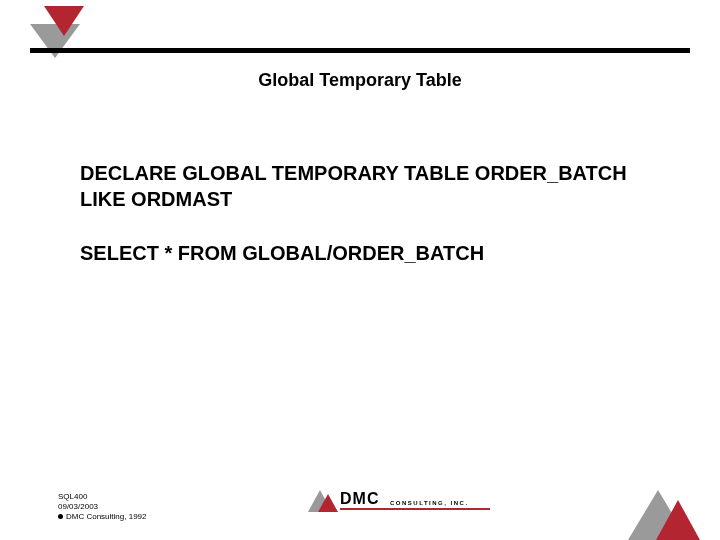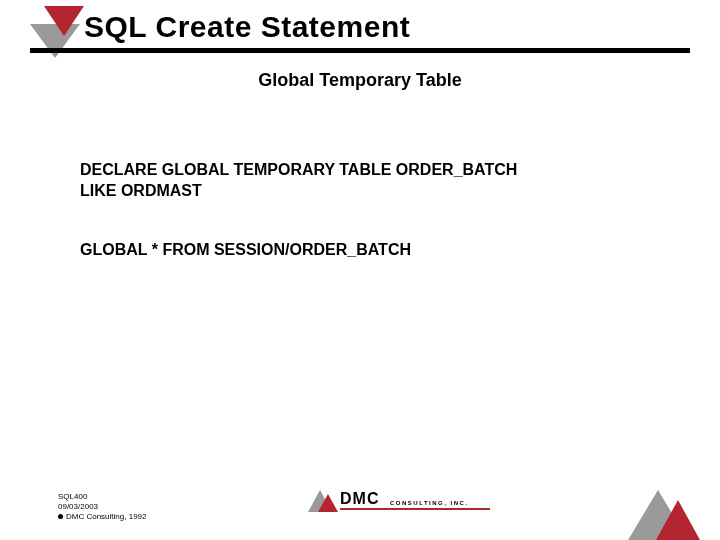--- a/index.html
+++ b/index.html
@@ -51,21 +51,21 @@
     text-align: center;
     font-size: 18px;
     font-weight: 700;
     color: #000;
   }
 
   .codeblock {
     position: absolute;
     left: 80px; right: 52px;
     font-family: Arial, Helvetica, sans-serif;
-    font-size: 16px;
+    font-size: 20px;
     font-weight: 700;
     color: #000;
     line-height: 1.3;
     white-space: pre;
   }
   .code1 { top: 160px; }
   .code2 { top: 240px; }
 
   
   .footer {
@@ -152,28 +152,27 @@
 </head>
 <body>
 
 <div class="slide">
 
   <div class="tl-deco">
     <div class="tl-tri-gray"></div>
     <div class="tl-tri-red"></div>
   </div>
 
-  <h1 class="title">SQL Create Statement</h1>
   <div class="title-rule"></div>
 
   <h2 class="subtitle">Global Temporary Table</h2>
 
   <pre class="codeblock code1">DECLARE GLOBAL TEMPORARY TABLE ORDER_BATCH
 LIKE ORDMAST</pre>
-  <pre class="codeblock code2">GLOBAL * FROM SESSION/ORDER_BATCH</pre>
+  <pre class="codeblock code2">SELECT * FROM GLOBAL/ORDER_BATCH</pre>
 
   <div class="footer">
     <div class="foot-meta">
       <div>SQL400</div>
       <div>09/03/2003</div>
       <div class="foot-copy">
         <span class="foot-dot"></span><span>DMC Consulting, 1992</span>
       </div>
     </div>
 

